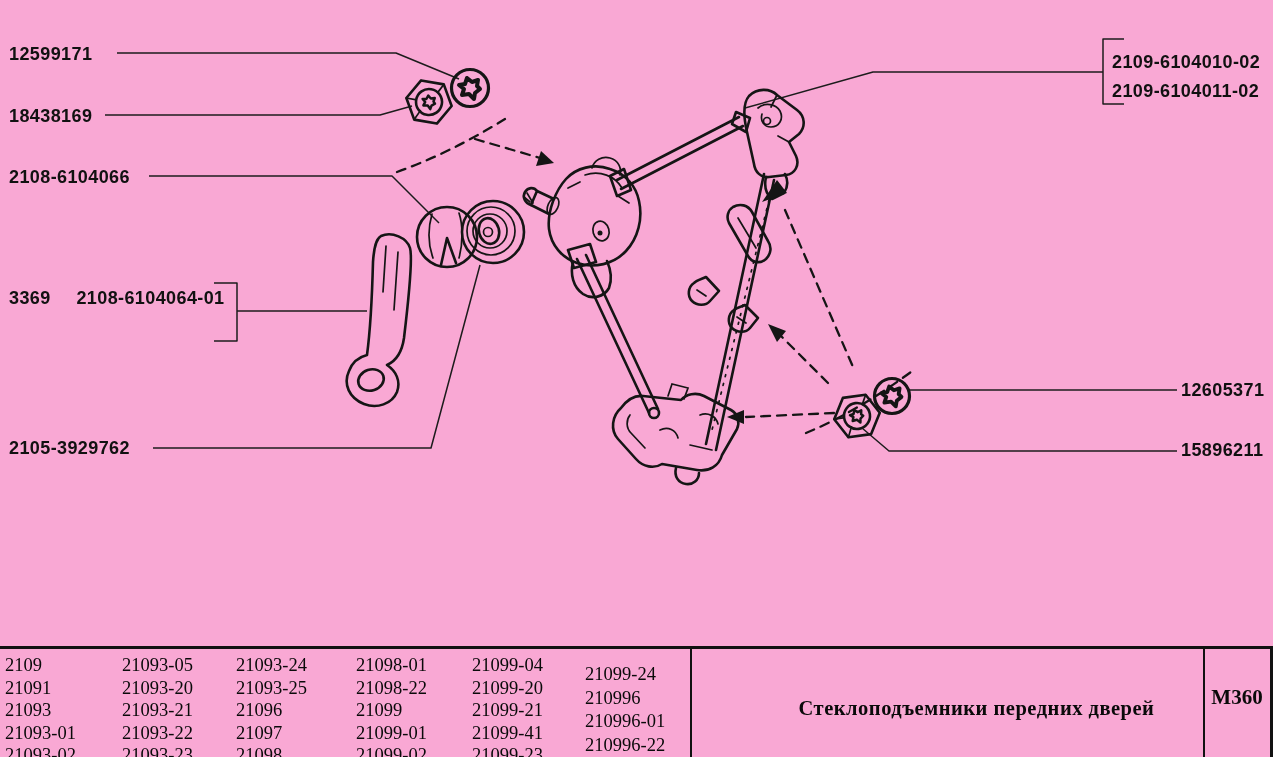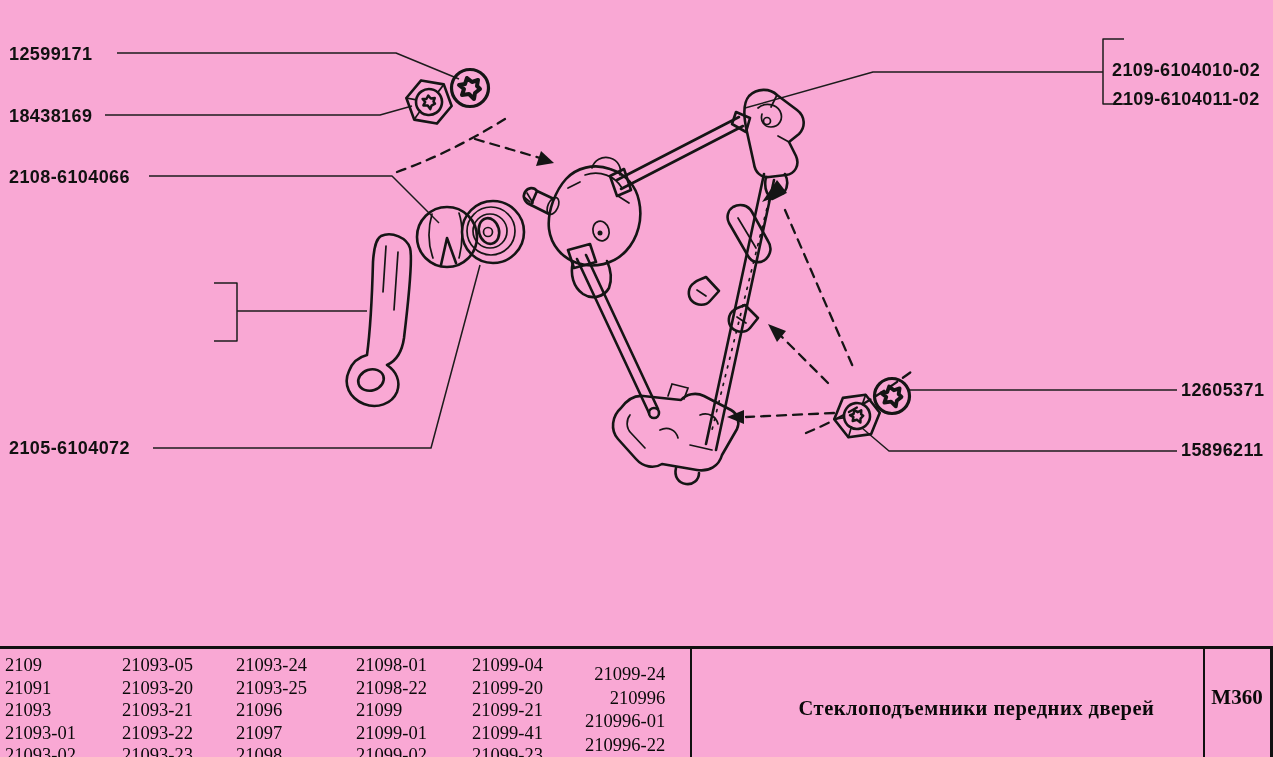--- a/index.html
+++ b/index.html
@@ -11,21 +11,21 @@
   .strike{text-decoration:line-through;text-decoration-thickness:2px;}
   .co-line{display:block;margin-bottom:9px;}
   #watermark{position:absolute;left:786px;top:560px;font-size:72px;letter-spacing:2px;
              color:transparent;-webkit-text-stroke:1.6px #b9b9b9;font-weight:400;}
   
   #parts-table{position:absolute;left:0;top:646px;width:1273px;height:111px;
                font-family:"Liberation Serif",serif;font-size:18.5px;color:#0a0a0a;}
   #tbl-topline{position:absolute;left:0;top:0;width:1273px;height:3px;background:#111;}
   .vline{position:absolute;top:0;width:2px;height:111px;background:#111;}
   .mcol{position:absolute;top:8px;line-height:22.5px;}
-  .mcol6{top:17px;line-height:23.5px;text-align:right;}
+  .mcol6{top:17px;line-height:23.5px;}
   #tbl-title{position:absolute;left:692px;top:3px;width:509px;height:119px;
              display:flex;align-items:center;justify-content:center;
              font-weight:bold;font-size:20.5px;letter-spacing:.5px;padding-left:30px;}
   #tbl-code{position:absolute;left:1205px;top:3px;width:64px;height:96px;
             display:flex;align-items:center;justify-content:center;
             font-weight:bold;font-size:21px;}
   
   .part{fill:none;stroke:#151515;stroke-width:2.6;stroke-linecap:round;stroke-linejoin:round;}
   .thin{fill:none;stroke:#151515;stroke-width:1.7;stroke-linecap:round;}
   .leader{fill:none;stroke:#1c1c1c;stroke-width:1.5;stroke-linejoin:round;}
@@ -178,25 +178,29 @@
         <path class="star" d="M 10 1 L 5 5 L 4 11 L -1 6 L -8 7 L -6 1 L -11 -3 L -5 -4 L -3 -10 L 2 -6 L 8 -8 L 7 -2 Z"></path>
       </g>
     </g>
   </svg>
 
   <div class="callout" style="left:9px;top:44px;">12599171</div>
   <div class="callout" style="left:9px;top:106px;">18438169</div>
   <div class="callout" style="left:9px;top:167px;">2108-6104066</div>
 
   <div class="callout" style="left:9px;top:288px;">
+    <span class="co-line">
+      <span class="pfx">3369</span>
+      <span>2108-6104064-01</span>
+    </span>
   </div>
 
-  <div class="callout" style="left:9px;top:438px;">2105-6104072</div>
-
-  <div class="callout" style="left:1112px;top:60px;text-align:center;">
+  <div class="callout" style="left:9px;top:438px;">2105-3929762</div>
+
+  <div class="callout" style="left:1112px;top:52px;">
     <span class="co-line">2109-6104010-02</span>
     <span class="co-line">2109-6104011-02</span>
   </div>
 
   <div class="callout" style="left:1181px;top:380px;">12605371</div>
   <div class="callout" style="left:1181px;top:440px;">15896211</div>
 
 
   <div id="parts-table">
     <div id="tbl-topline"></div>

